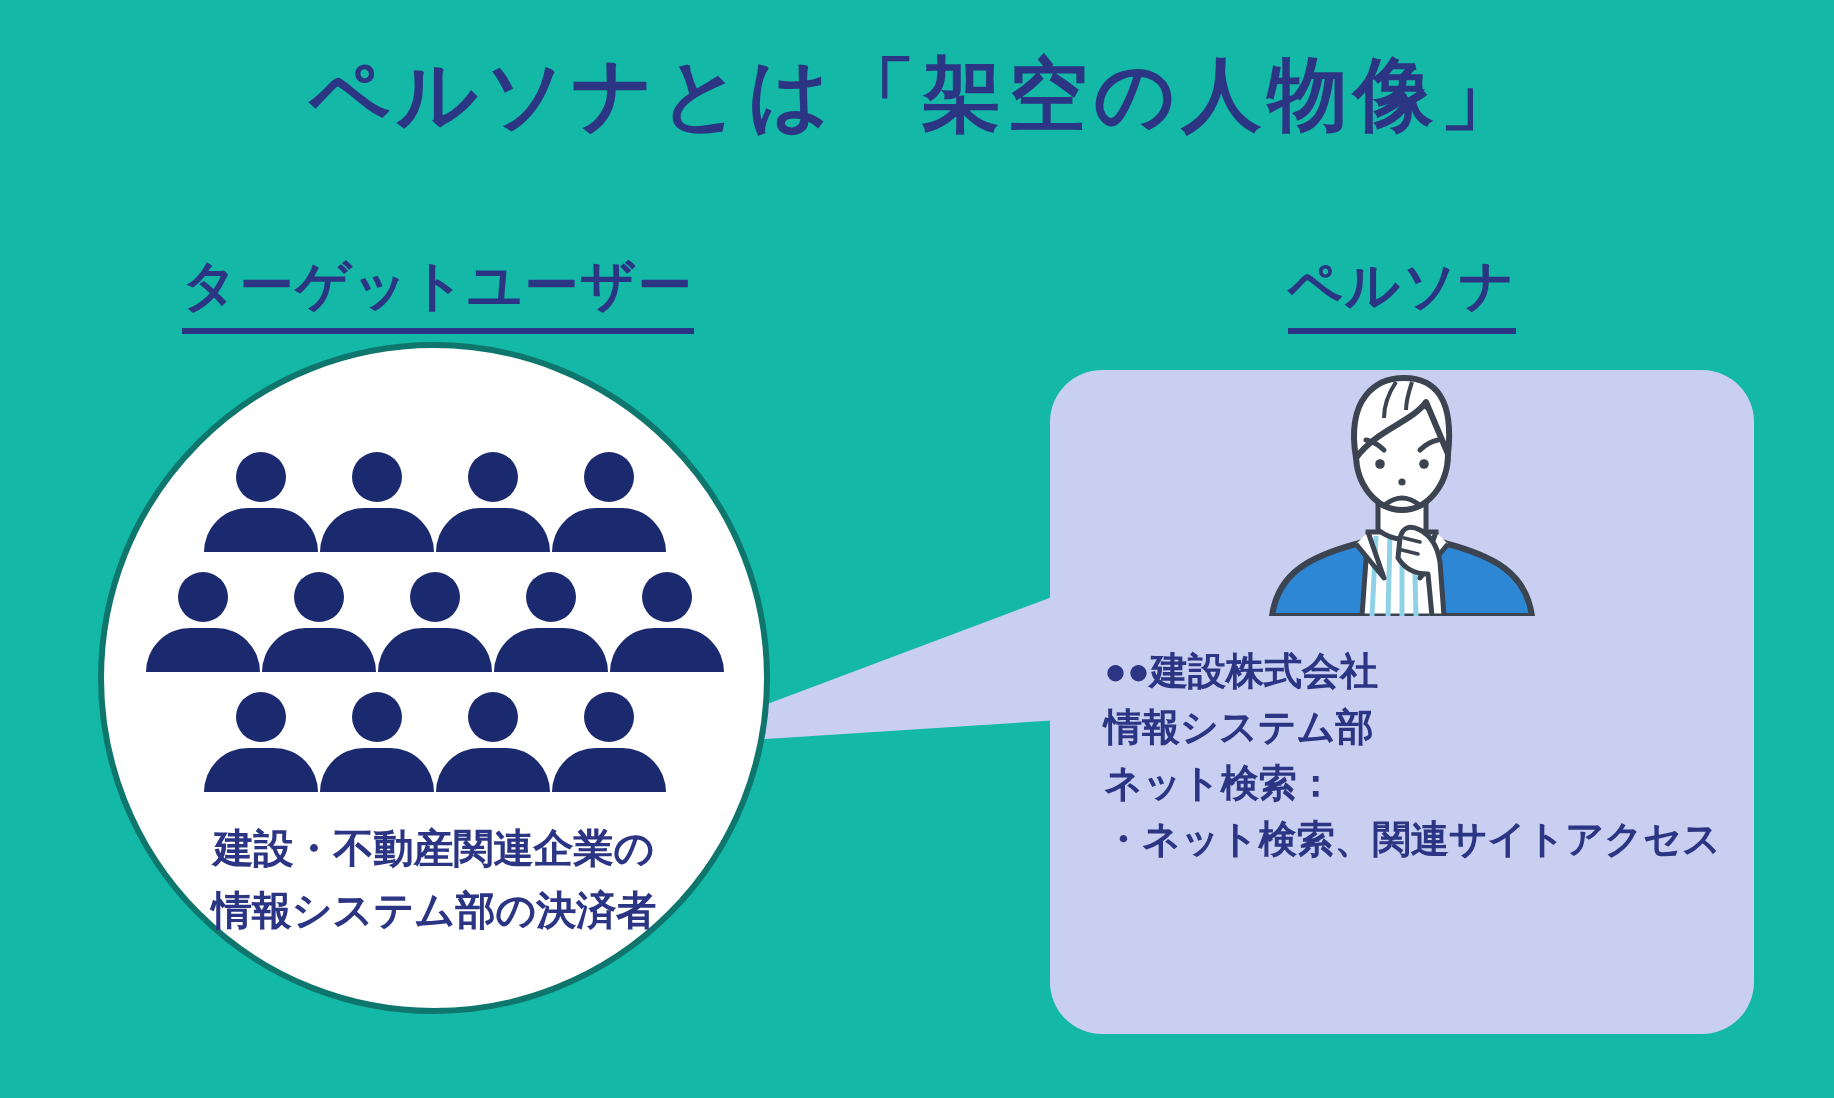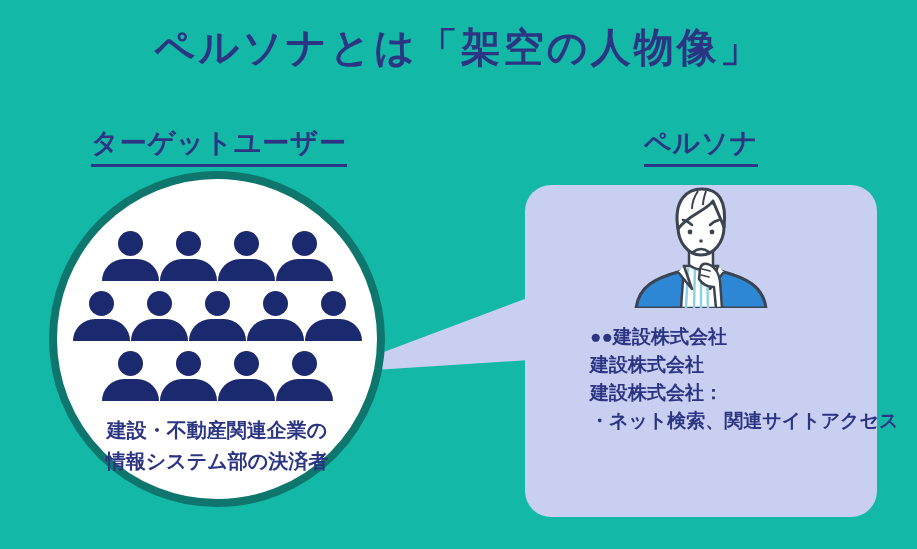--- a/index.html
+++ b/index.html
@@ -17,21 +17,21 @@
     font-size: 27px; font-weight: bold; color: #2b3583; letter-spacing: 1px;
   }
   .col-heading .u {
     display: inline-block; border-bottom: 3px solid #2b3583; padding-bottom: 3px;
   }
   #target-heading { left: 49px; width: 340px; }
   #persona-heading { left: 525px; width: 352px; }
 
   #audience-circle {
     position: absolute; left: 49px; top: 171px; width: 336px; height: 336px;
-    border: 8px solid #0f766e; border-radius: 50%; background: #ffffff;
+    border: 3px solid #0f766e; border-radius: 50%; background: #ffffff;
   }
   #crowd {
     position: absolute; left: 0; top: 52px; width: 100%;
     display: flex; flex-direction: column; align-items: center; gap: 10px;
   }
   .crowd-row { display: flex; justify-content: center; gap: 1px; }
   .person { width: 57px; display: flex; flex-direction: column; align-items: center; }
   .p-head { width: 25px; height: 25px; border-radius: 50%; background: #1b2a6e; }
   .p-body { margin-top: 3px; width: 57px; height: 22px; border-radius: 29px 29px 0 0; background: #1b2a6e; }
 
@@ -45,21 +45,20 @@
 
   #persona-panel {
     position: absolute; left: 525px; top: 185px; width: 352px; height: 332px;
     background: #c9cff0; border-radius: 26px;
   }
   #persona-illustration { position: absolute; left: 0; right: 0; top: 0; margin: 0 auto; display: block; }
   #persona-details {
     position: absolute; left: 27px; right: 12px; top: 138px;
     font-size: 19px; line-height: 28px; font-weight: bold; color: #2b3583;
     white-space: nowrap;
-    margin-left: 38px;
   }
 </style>
 </head>
 <body>
 
 <div id="stage">
 
   <div class="title">ペルソナとは「架空の人物像」</div>
 
   <div class="col-heading" id="target-heading">
@@ -174,19 +173,19 @@
       <circle cx="75" cy="56" r="1.8" fill="#3b4450"></circle>
 
       <path d="M67 67 Q75 61 83 67" fill="none" stroke="#3b4450" stroke-width="2.5" stroke-linecap="round"></path>
 
       <path d="M96 123 L94 96 Q92 84 84 80 Q76 76 74 84 L73 94 Q78 102 88 102 L90 123 Z" fill="#ffffff" stroke="#3b4450" stroke-width="2.5" stroke-linejoin="round"></path>
       <path d="M76 84 L84 86 M75 90 L83 92" fill="none" stroke="#3b4450" stroke-width="1.8" stroke-linecap="round"></path>
     </svg>
 
     <div id="persona-details">
         <div class="detail-line">●●建設株式会社</div>
-        <div class="detail-line">建設株式会社</div>
-        <div class="detail-line">建設株式会社：</div>
+        <div class="detail-line">情報システム部</div>
+        <div class="detail-line">ネット検索：</div>
         <div class="detail-line">・ネット検索、関連サイトアクセス</div>
       </div>
   </div>
 
 </div>
 
 </body></html>

